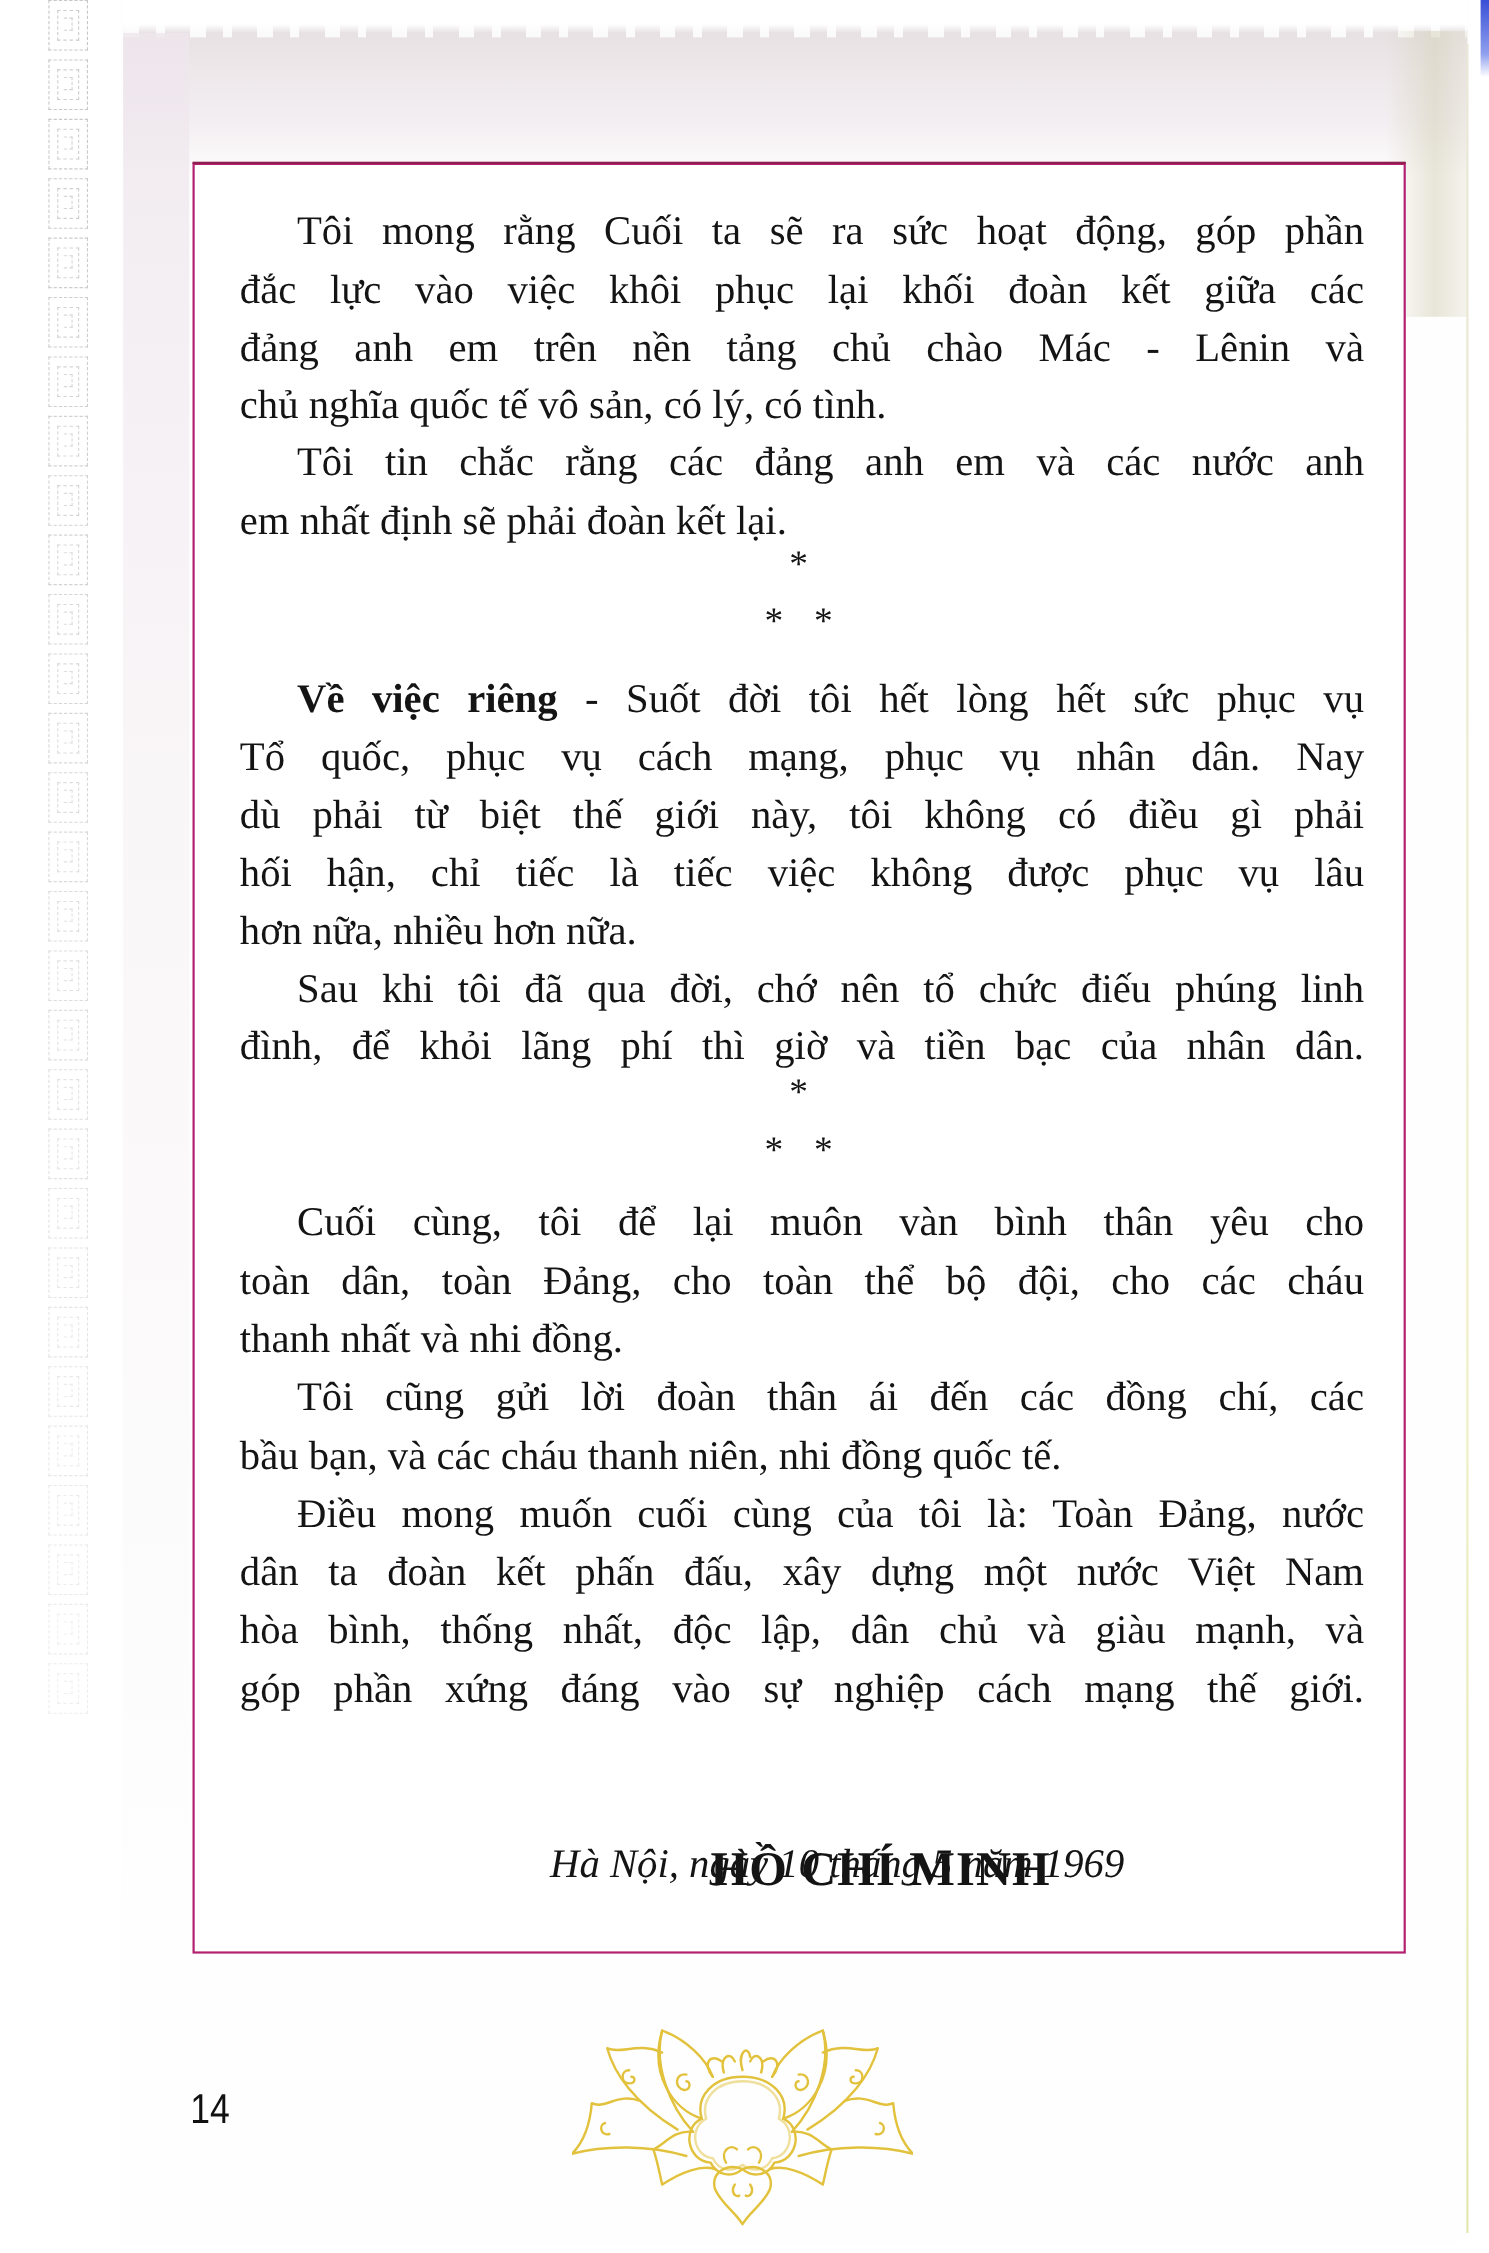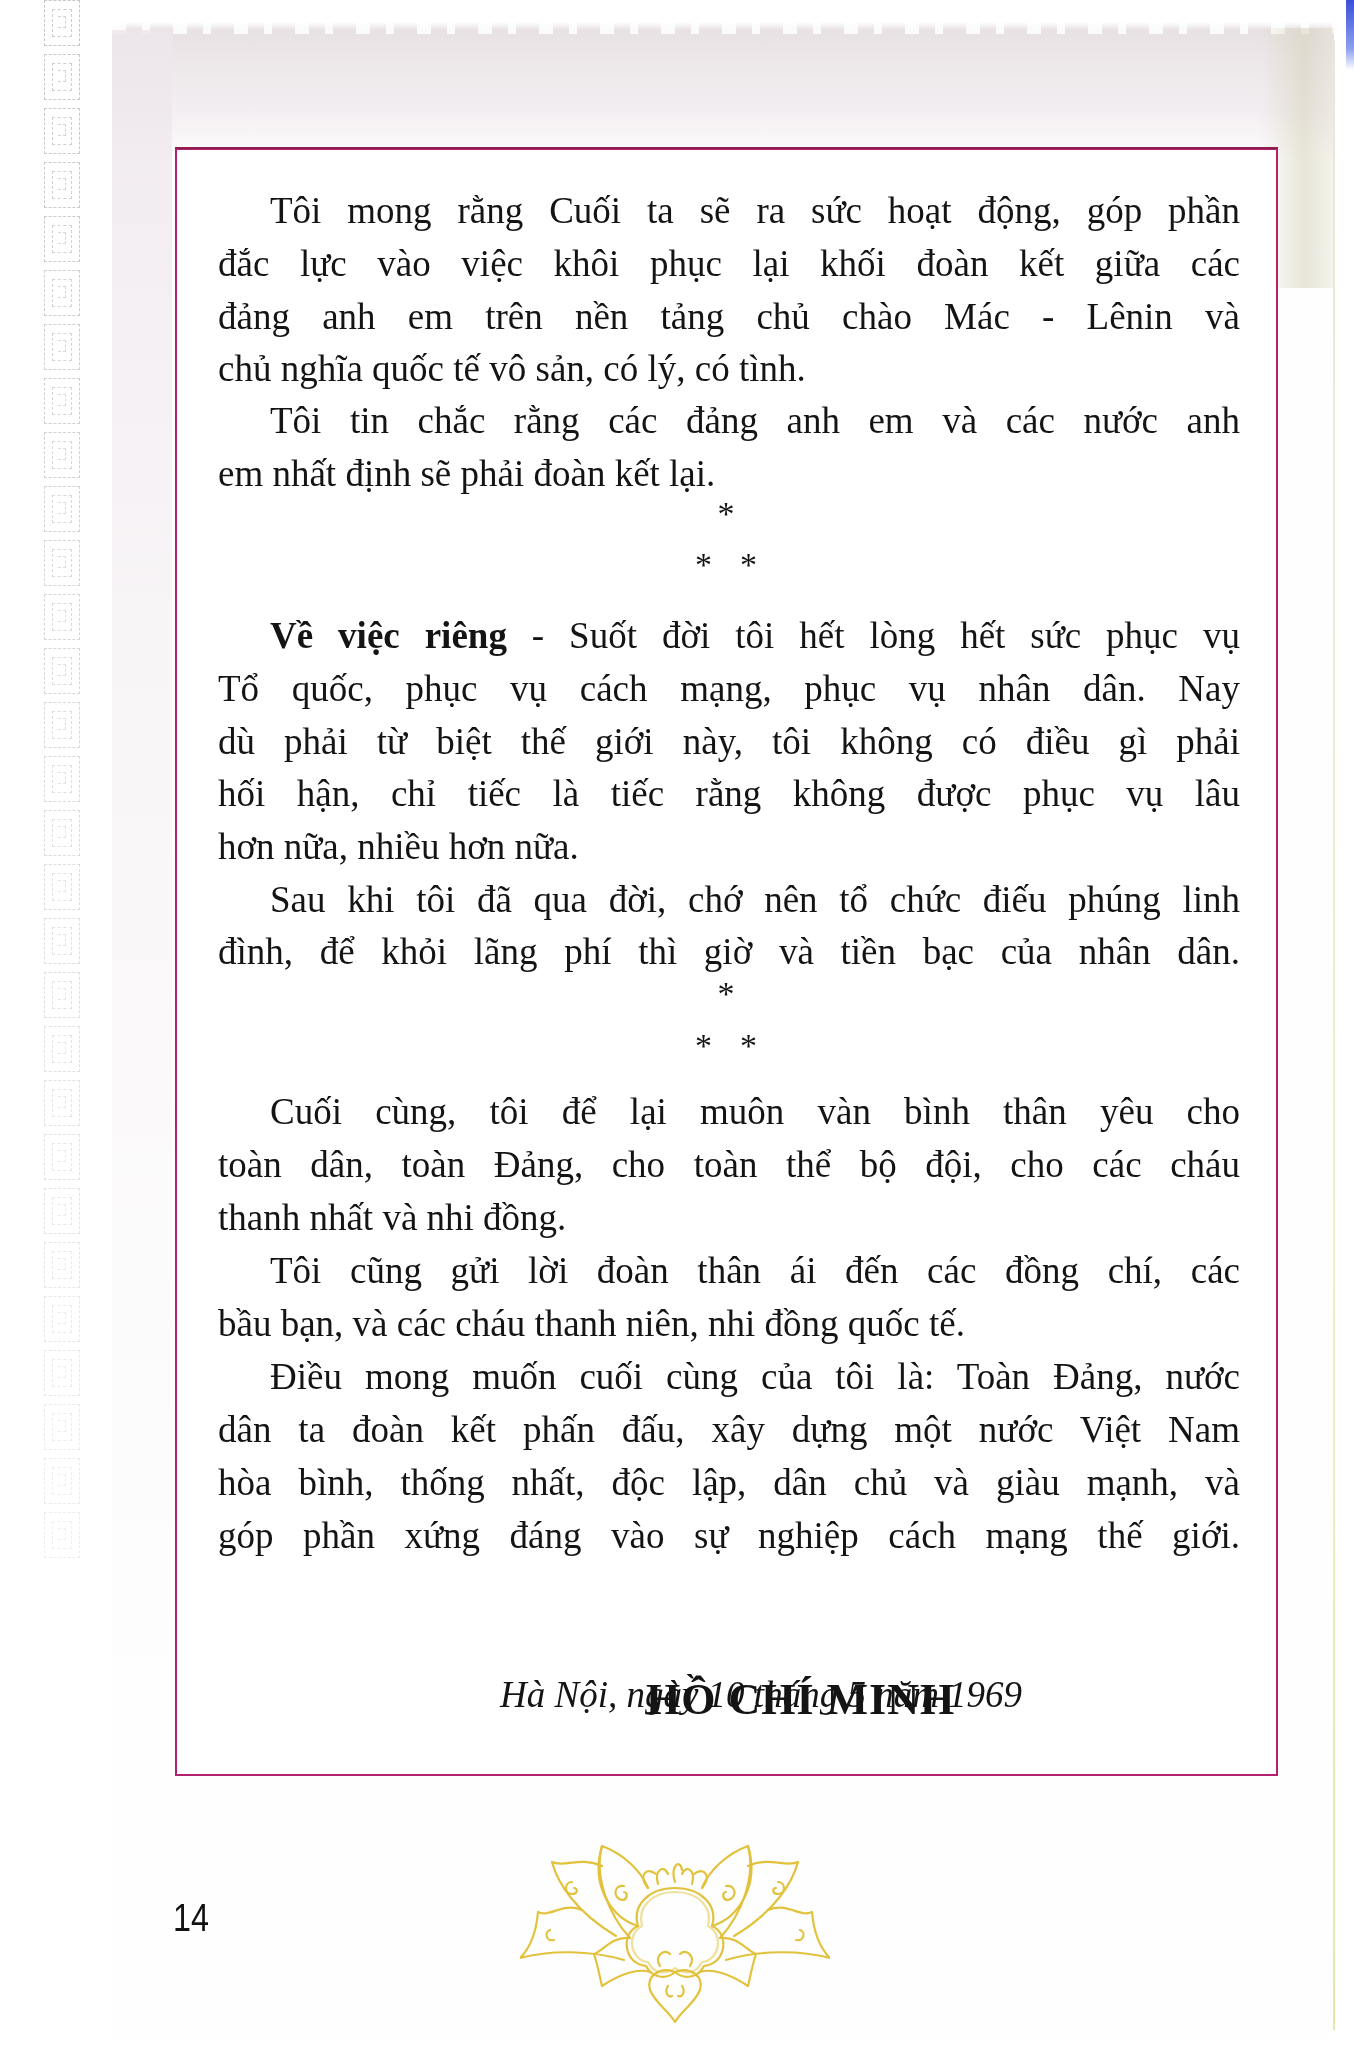--- a/index.html
+++ b/index.html
@@ -107,21 +107,21 @@
 <div class="line last" style="top:342px">chủ nghĩa quốc tế vô sản, có lý, có tình.</div>
 <div class="line indent" style="top:394px">Tôi tin chắc rằng các đảng anh em và các nước anh</div>
 <div class="line last" style="top:447px">em nhất định sẽ phải đoàn kết lại.</div>
 
 <div class="stars" style="top:494px"><span>*</span></div>
 <div class="stars" style="top:545px"><span>*</span><span class="gap"></span><span>*</span></div>
 
 <div class="line indent" style="top:609px"><span class="bold">Về việc riêng</span><span> - Suốt đời tôi hết lòng hết sức phục vụ</span></div>
 <div class="line" style="top:662px">Tổ quốc, phục vụ cách mạng, phục vụ nhân dân. Nay</div>
 <div class="line" style="top:715px">dù phải từ biệt thế giới này, tôi không có điều gì phải</div>
-<div class="line" style="top:767px">hối hận, chỉ tiếc là tiếc rằng không được phục vụ lâu</div>
+<div class="line" style="top:767px">hối hận, chỉ tiếc là tiếc việc không được phục vụ lâu</div>
 <div class="line last" style="top:820px">hơn nữa, nhiều hơn nữa.</div>
 <div class="line indent" style="top:873px">Sau khi tôi đã qua đời, chớ nên tổ chức điếu phúng linh</div>
 <div class="line" style="top:925px">đình, để khỏi lãng phí thì giờ và tiền bạc của nhân dân.</div>
 
 <div class="stars" style="top:974px"><span>*</span></div>
 <div class="stars" style="top:1026px"><span>*</span><span class="gap"></span><span>*</span></div>
 
 <div class="line indent" style="top:1085px">Cuối cùng, tôi để lại muôn vàn bình thân yêu cho</div>
 <div class="line" style="top:1138px">toàn dân, toàn Đảng, cho toàn thể bộ đội, cho các cháu</div>
 <div class="line last" style="top:1191px">thanh nhất và nhi đồng.</div>

